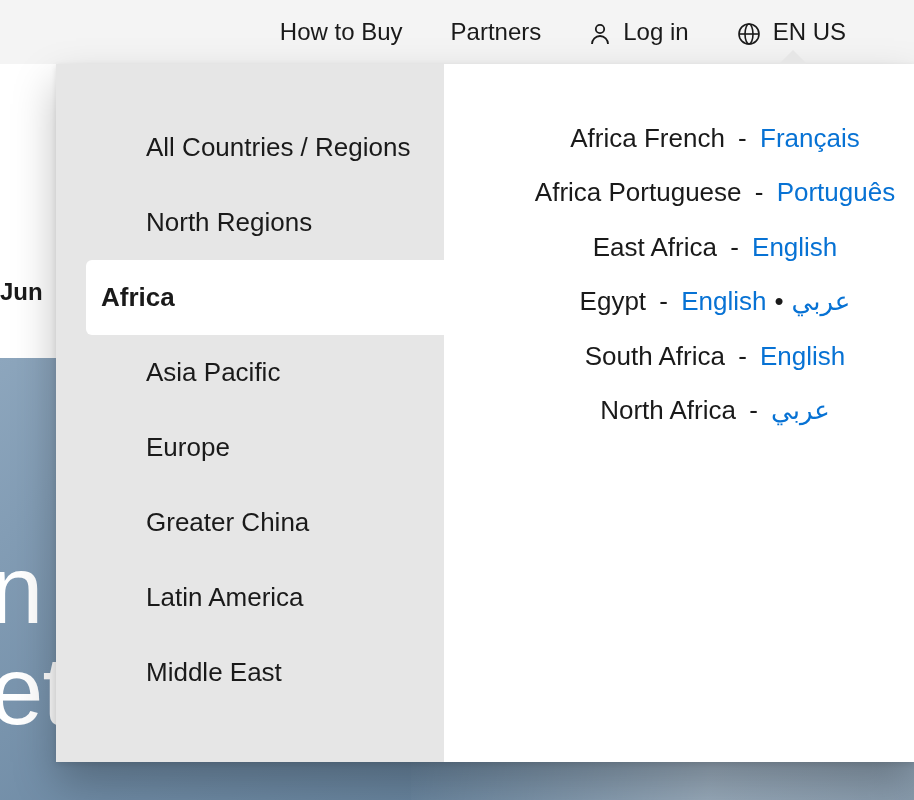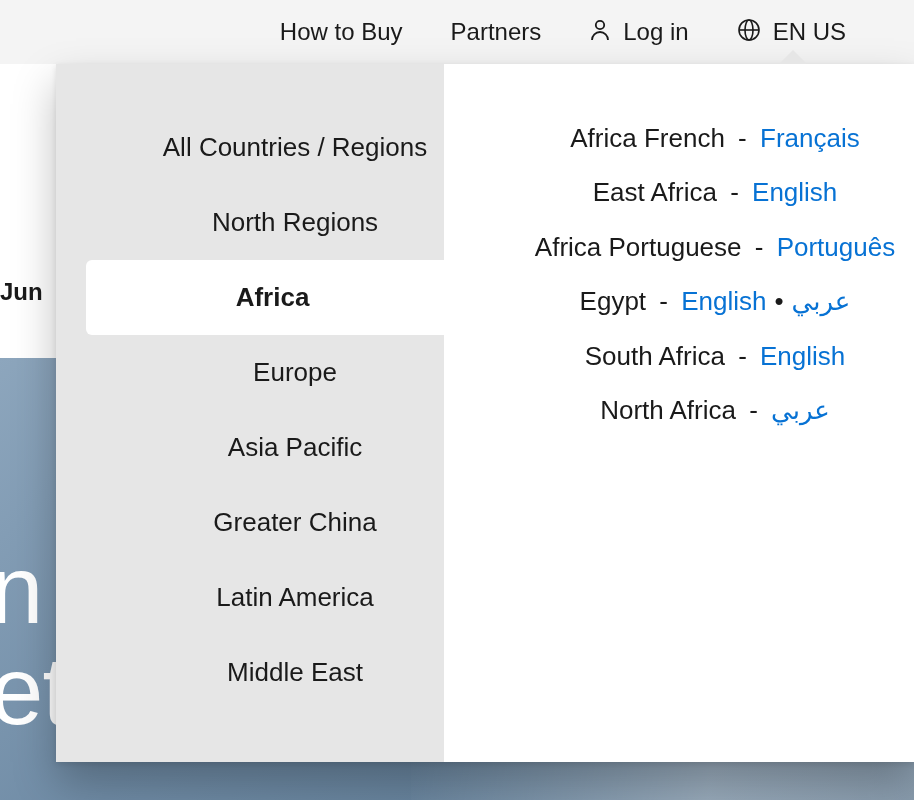--- a/index.html
+++ b/index.html
@@ -6,21 +6,21 @@
     html, body { width: 914px; height: 800px; overflow: hidden; font-family: Arial, Helvetica, sans-serif; }
     body { position: relative; }
 
     .topbar {
       position: absolute; top: 0; left: 0; right: 0; height: 64px;
       background: #f4f4f4;
       display: flex; align-items: center; justify-content: flex-end;
       padding-right: 68px; gap: 48px;
       font-size: 24px; color: #1a1a1a;
     }
-    .topbar .nav-item { display: flex; align-items: flex-start; gap: 12px; cursor: pointer; }
+    .topbar .nav-item { display: flex; align-items: flex-end; gap: 12px; cursor: pointer; }
     .topbar .icon { display: inline-flex; }
 
     .white-strip {
       position: absolute; top: 64px; left: 0; right: 0; height: 170px;
       background: #ffffff;
     }
     .jun {
       position: absolute; left: 0; top: 278px; font-size: 24px; font-weight: 700; color: #1a1a1a;
     }
 
@@ -50,21 +50,21 @@
       border-bottom: 14px solid #e6e6e6;
     }
 
     .region-col {
       width: 388px; background: #e6e6e6; padding: 46px 0;
       display: flex; flex-direction: column;
     }
     .region-item {
       padding: 22px 0 22px 60px;
       font-size: 26px; color: #1a1a1a; cursor: pointer;
-      border-radius: 6px 0 0 6px; margin-left: 30px; text-align: center;
+      border-radius: 6px 0 0 6px; margin-left: 30px;
     }
     .region-item.active {
       background: #ffffff; font-weight: 700; padding-left: 15px;
     }
 
     .lang-col {
       flex: 1; background: #ffffff; padding: 56px 0 0 72px;
       display: flex; flex-direction: column; gap: 18px;
       font-size: 26px; color: #1a1a1a; text-align: center;
     }
@@ -110,27 +110,27 @@
     </span>
     <span>EN US</span>
   </div>
 </div>
 
 <div class="dropdown">
   <div class="region-col" id="region-col">
       <div class="region-item">All Countries / Regions</div>
       <div class="region-item">North Regions</div>
       <div class="region-item active">Africa</div>
+      <div class="region-item">Asia Pacific</div>
       <div class="region-item">Europe</div>
-      <div class="region-item">Asia Pacific</div>
       <div class="region-item">Greater China</div>
       <div class="region-item">Latin America</div>
       <div class="region-item">Middle East</div>
     </div>
   <div class="lang-col" id="lang-col">
       <div class="lang-row"><span>Africa French</span><span class="dash"> - </span><span class="lang-link">Français</span></div>
+      <div class="lang-row"><span>Africa Portuguese</span><span class="dash"> - </span><span class="lang-link">Português</span></div>
       <div class="lang-row"><span>East Africa</span><span class="dash"> - </span><span class="lang-link">English</span></div>
-      <div class="lang-row"><span>Africa Portuguese</span><span class="dash"> - </span><span class="lang-link">Português</span></div>
       <div class="lang-row"><span>Egypt</span><span class="dash"> - </span><span class="lang-link">English</span><span class="dot">•</span><span class="lang-link">عربي</span></div>
       <div class="lang-row"><span>South Africa</span><span class="dash"> - </span><span class="lang-link">English</span></div>
       <div class="lang-row"><span>North Africa</span><span class="dash"> - </span><span class="lang-link">عربي</span></div>
     </div>
 </div>
 
 </body></html>

